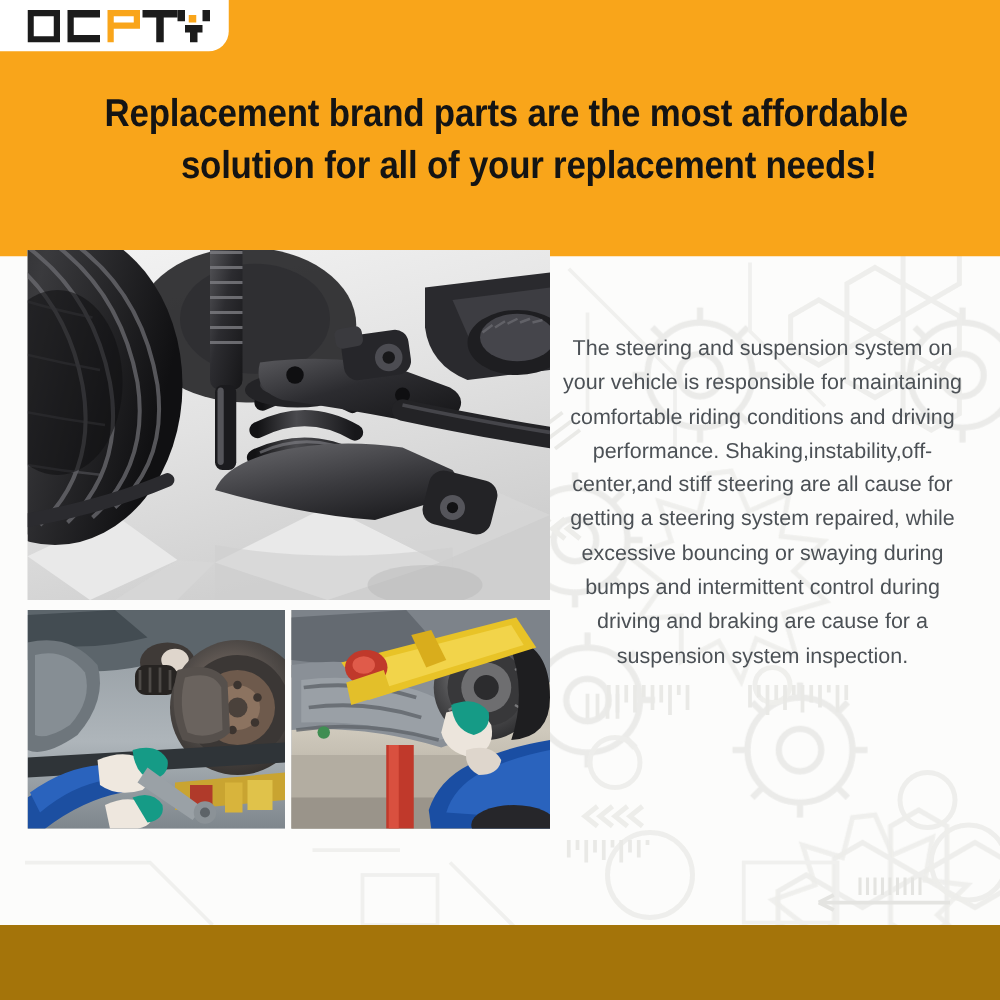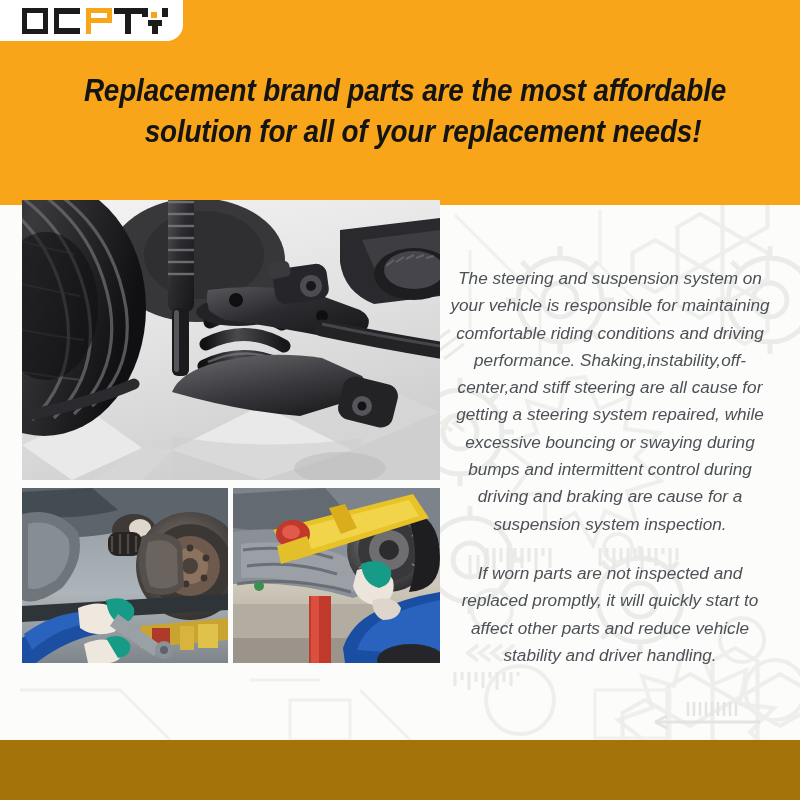--- a/index.html
+++ b/index.html
@@ -7,21 +7,20 @@
     width: 800px; height: 800px;
     font-family: "Liberation Sans", sans-serif;
     background: #ffffff;
     overflow: hidden;
   }
   #page {
     position: relative;
     width: 800px; height: 800px;
     background: #fcfcfb;
     overflow: hidden;
-    font-style: italic;
   }
 
   
   .bg-art {
     position: absolute; inset: 0;
     pointer-events: none;
     opacity: 1;
   }
   .bg-art svg { width: 100%; height: 100%; display: block; }
 
@@ -566,18 +565,17 @@
       <path d="M128,76 Q148,68 158,82 Q160,96 146,100 Q130,96 128,76 Z" fill="#159b86"></path>
 
       <path d="M140,112 Q160,106 168,120 Q166,132 150,132 Q138,126 140,112 Z" fill="#ded6cc"></path>
 
       <ellipse cx="178" cy="172" rx="34" ry="16" fill="#26262a"></ellipse>
     </svg>
   </div>
 
   <div class="copy">
     <p>The steering and suspension system on your vehicle is responsible for maintaining comfortable riding conditions and driving performance. Shaking,instability,off-center,and stiff steering are all cause for getting a steering system repaired, while excessive bouncing or swaying during bumps and intermittent control during driving and braking are cause for a suspension system inspection.</p>
-    <p>If worn parts are not inspected and replaced promptly, it will quickly start to affect other parts and reduce vehicle stability and driver handling.</p>
   </div>
 
   <div class="footer-bar"></div>
 
 </div>
 
 </body></html>

